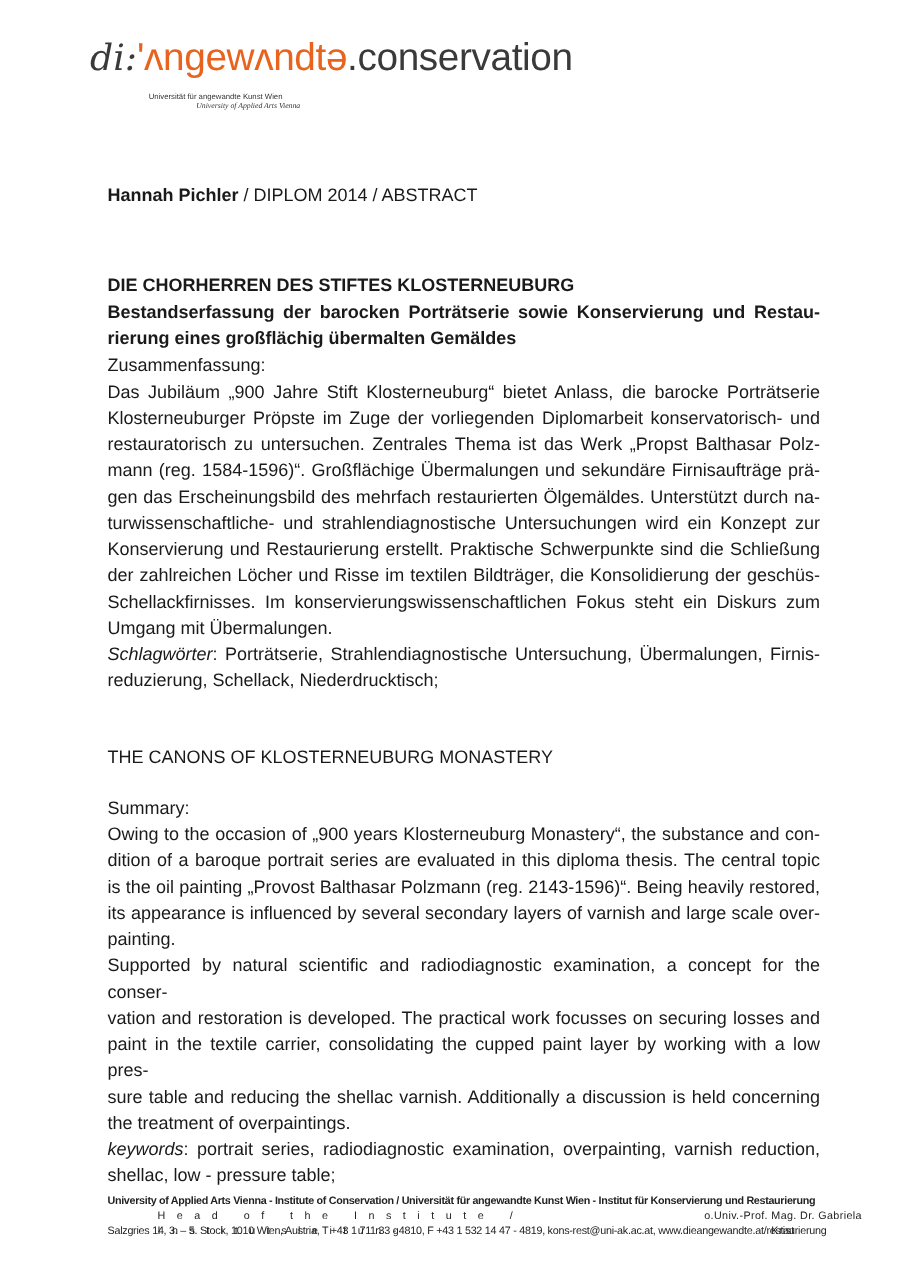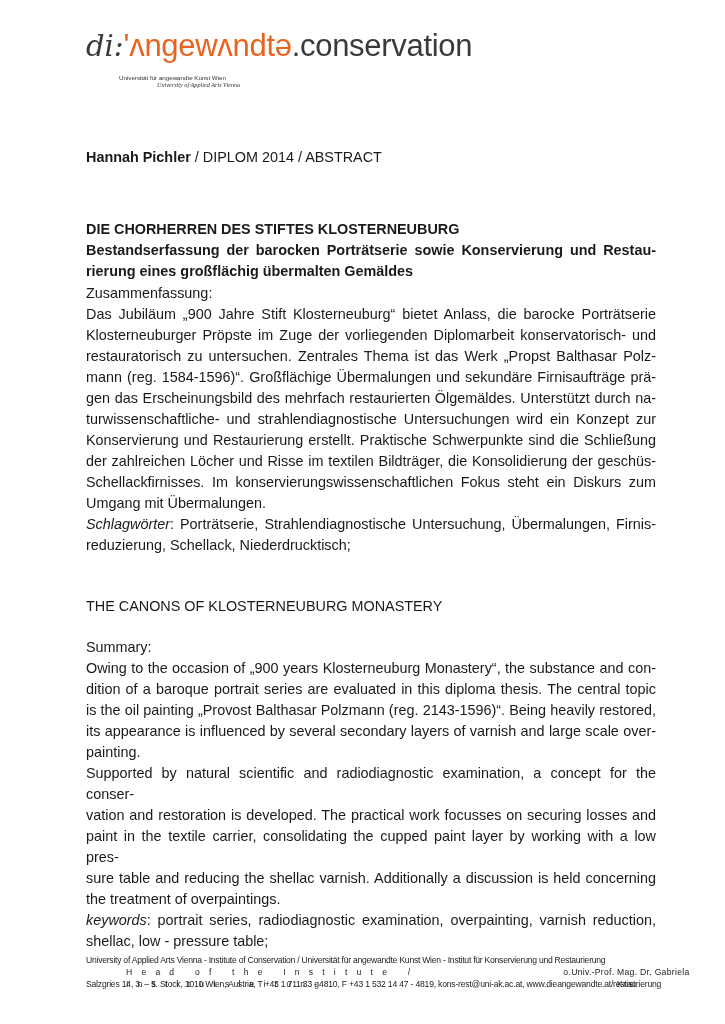--- a/index.html
+++ b/index.html
@@ -10,21 +10,21 @@
     body {
       width: 725px;
       height: 1024px;
       position: relative;
       overflow: hidden;
       font-family: "Liberation Sans", sans-serif;
       color: #1a1a1a;
     }
     .logo {
       position: absolute;
-      left: 86px;
+      left: 72px;
       top: 26px;
       height: 40px;
       white-space: nowrap;
       font-size: 31px;
       line-height: 40px;
       letter-spacing: -0.3px;
     }
     .logo .di {
       font-family: "DejaVu Serif", serif;
       font-style: italic;
@@ -83,21 +83,21 @@
     }
     .kw-label { font-style: italic; }
     .footer {
       position: absolute;
       left: 86px;
       width: 604px;
       font-size: 8.6px;
       line-height: 12px;
       color: #222;
     }
-    .footer-1 { top: 954px; font-weight: normal; font-family: "Liberation Sans", sans-serif; letter-spacing: -0.25px; white-space: nowrap; }
+    .footer-1 { top: 954px; font-weight: bold; font-family: "Liberation Sans", sans-serif; letter-spacing: -0.25px; white-space: nowrap; }
     .footer-2 { top: 966px; display: flex; justify-content: space-between; }
     .footer-2 .spaced { letter-spacing: 9.2px; margin-left: 40px; }
     .footer-2 .head-name { letter-spacing: 0.3px; text-align: center; }
     .footer-3 { top: 978px; letter-spacing: -0.2px; white-space: nowrap; }
   </style>
 </head>
 <body>
 
 <div class="logo">
   <span class="di">di:</span><span class="ang">'ʌngewʌndtə</span><span class="cons">.conservation</span>

